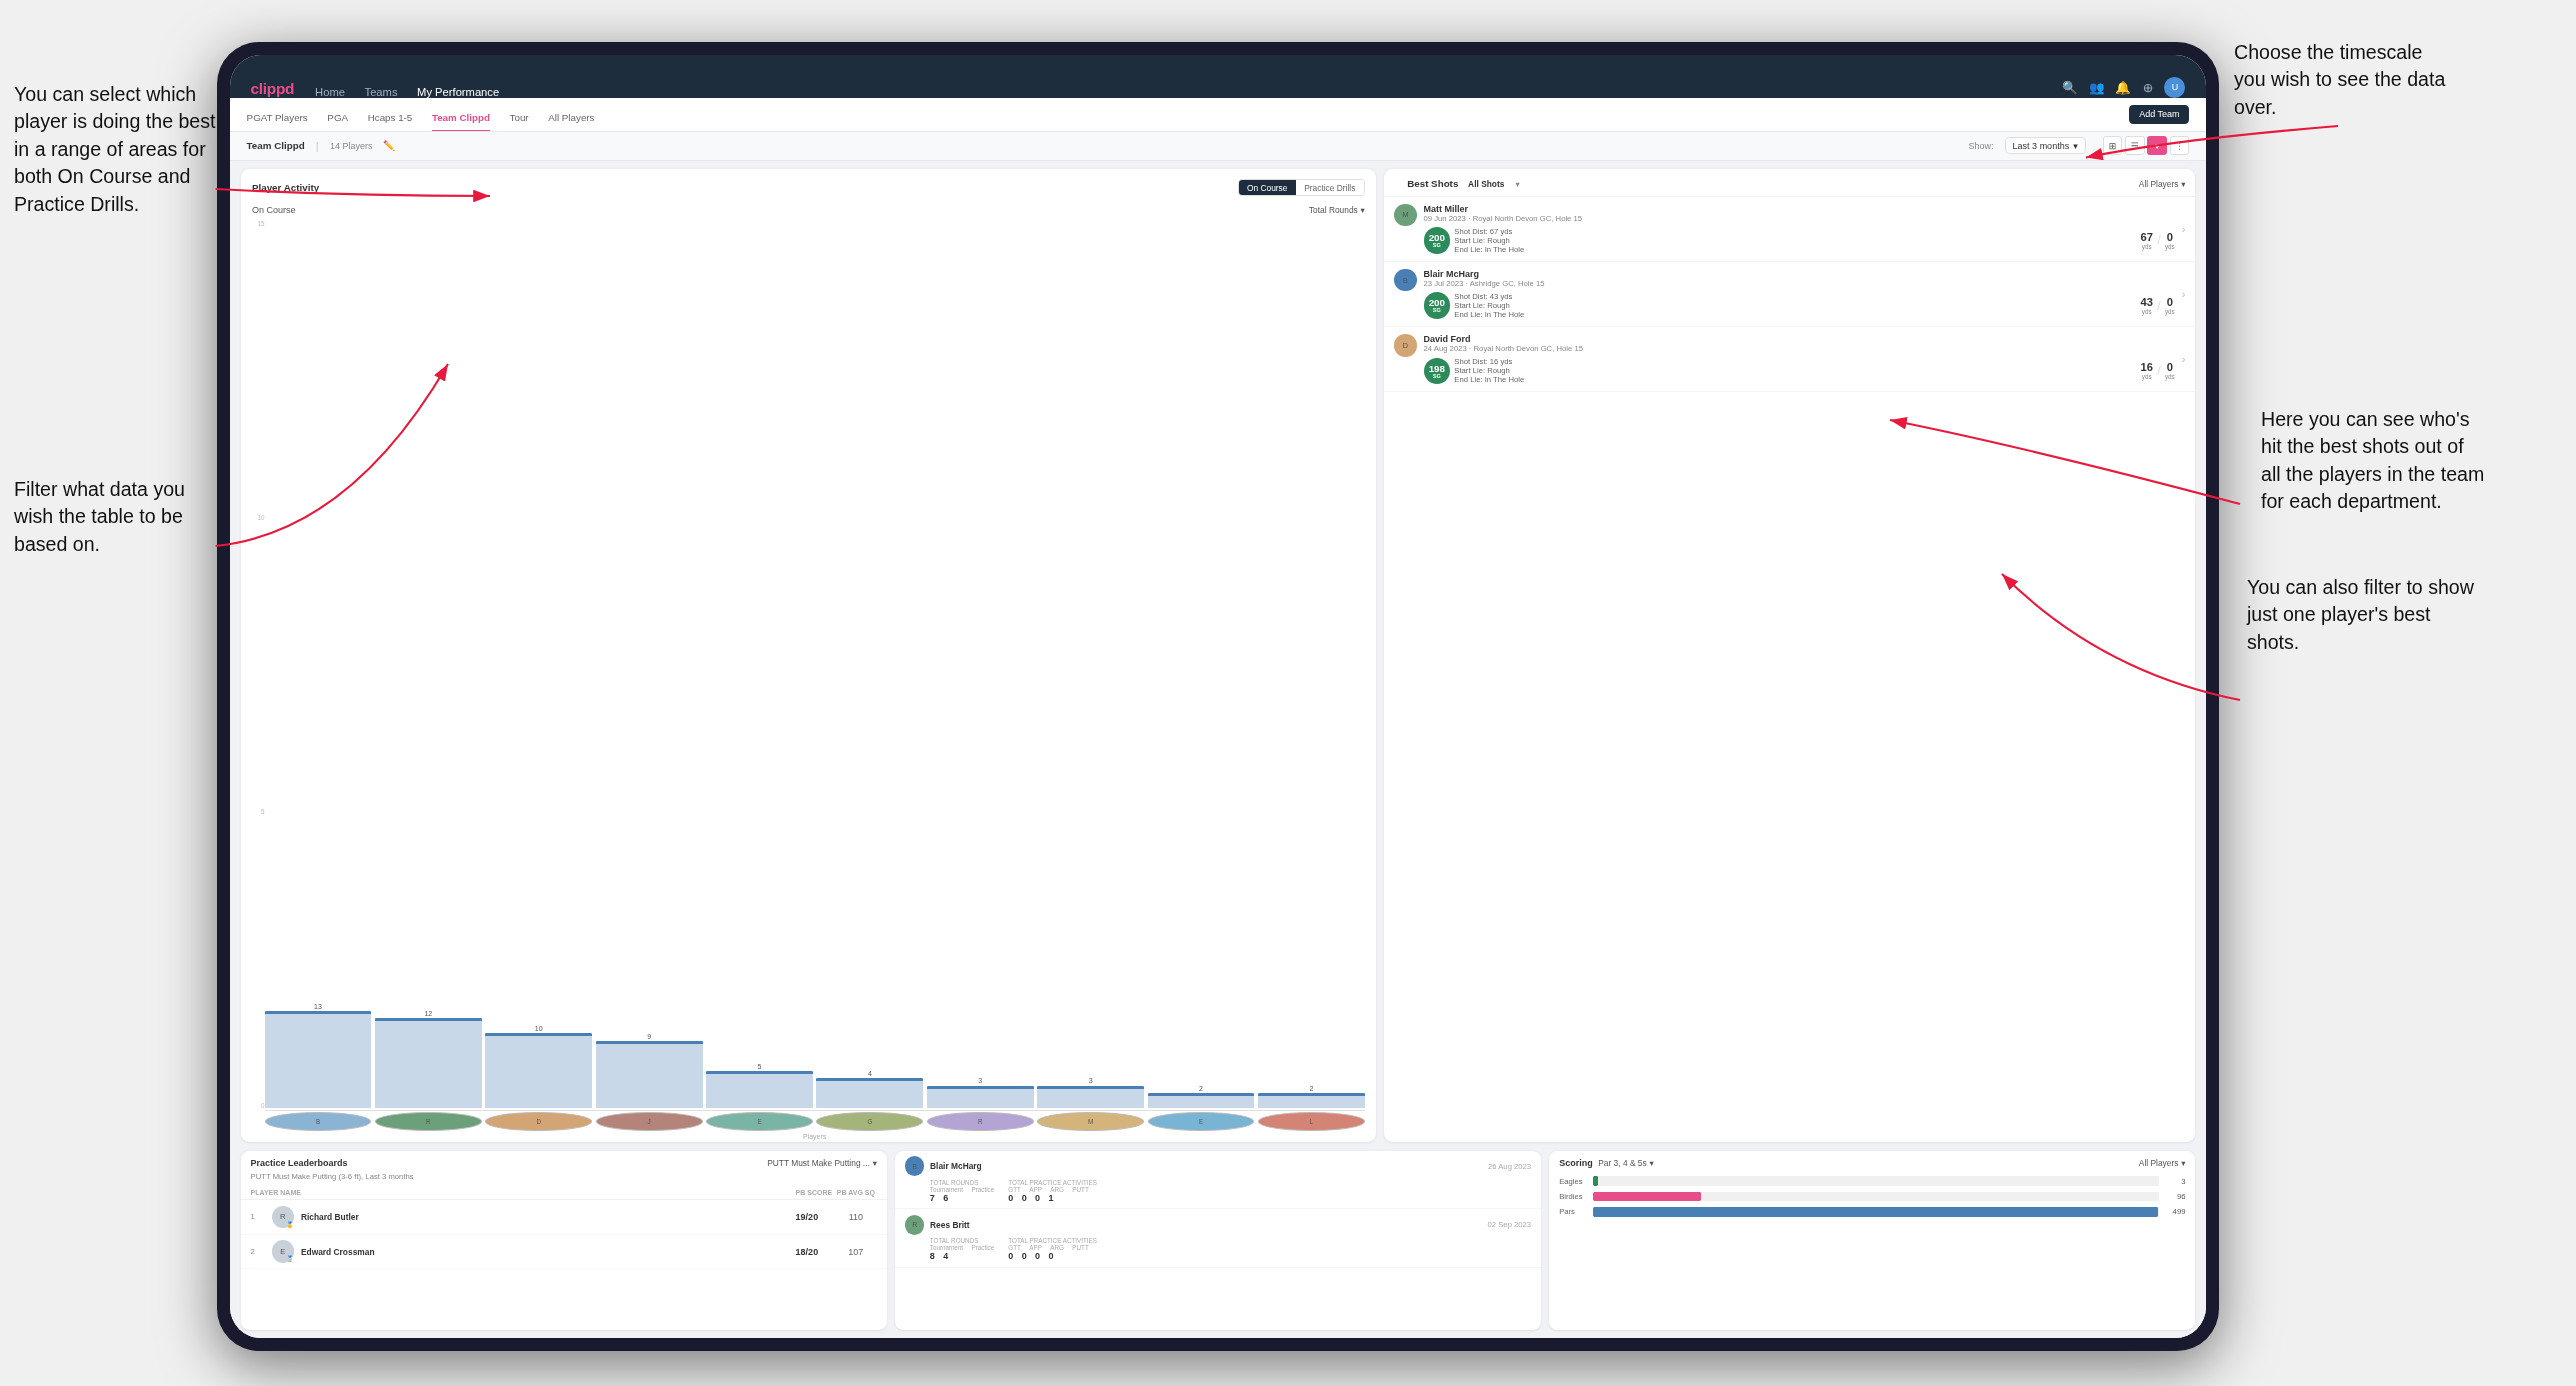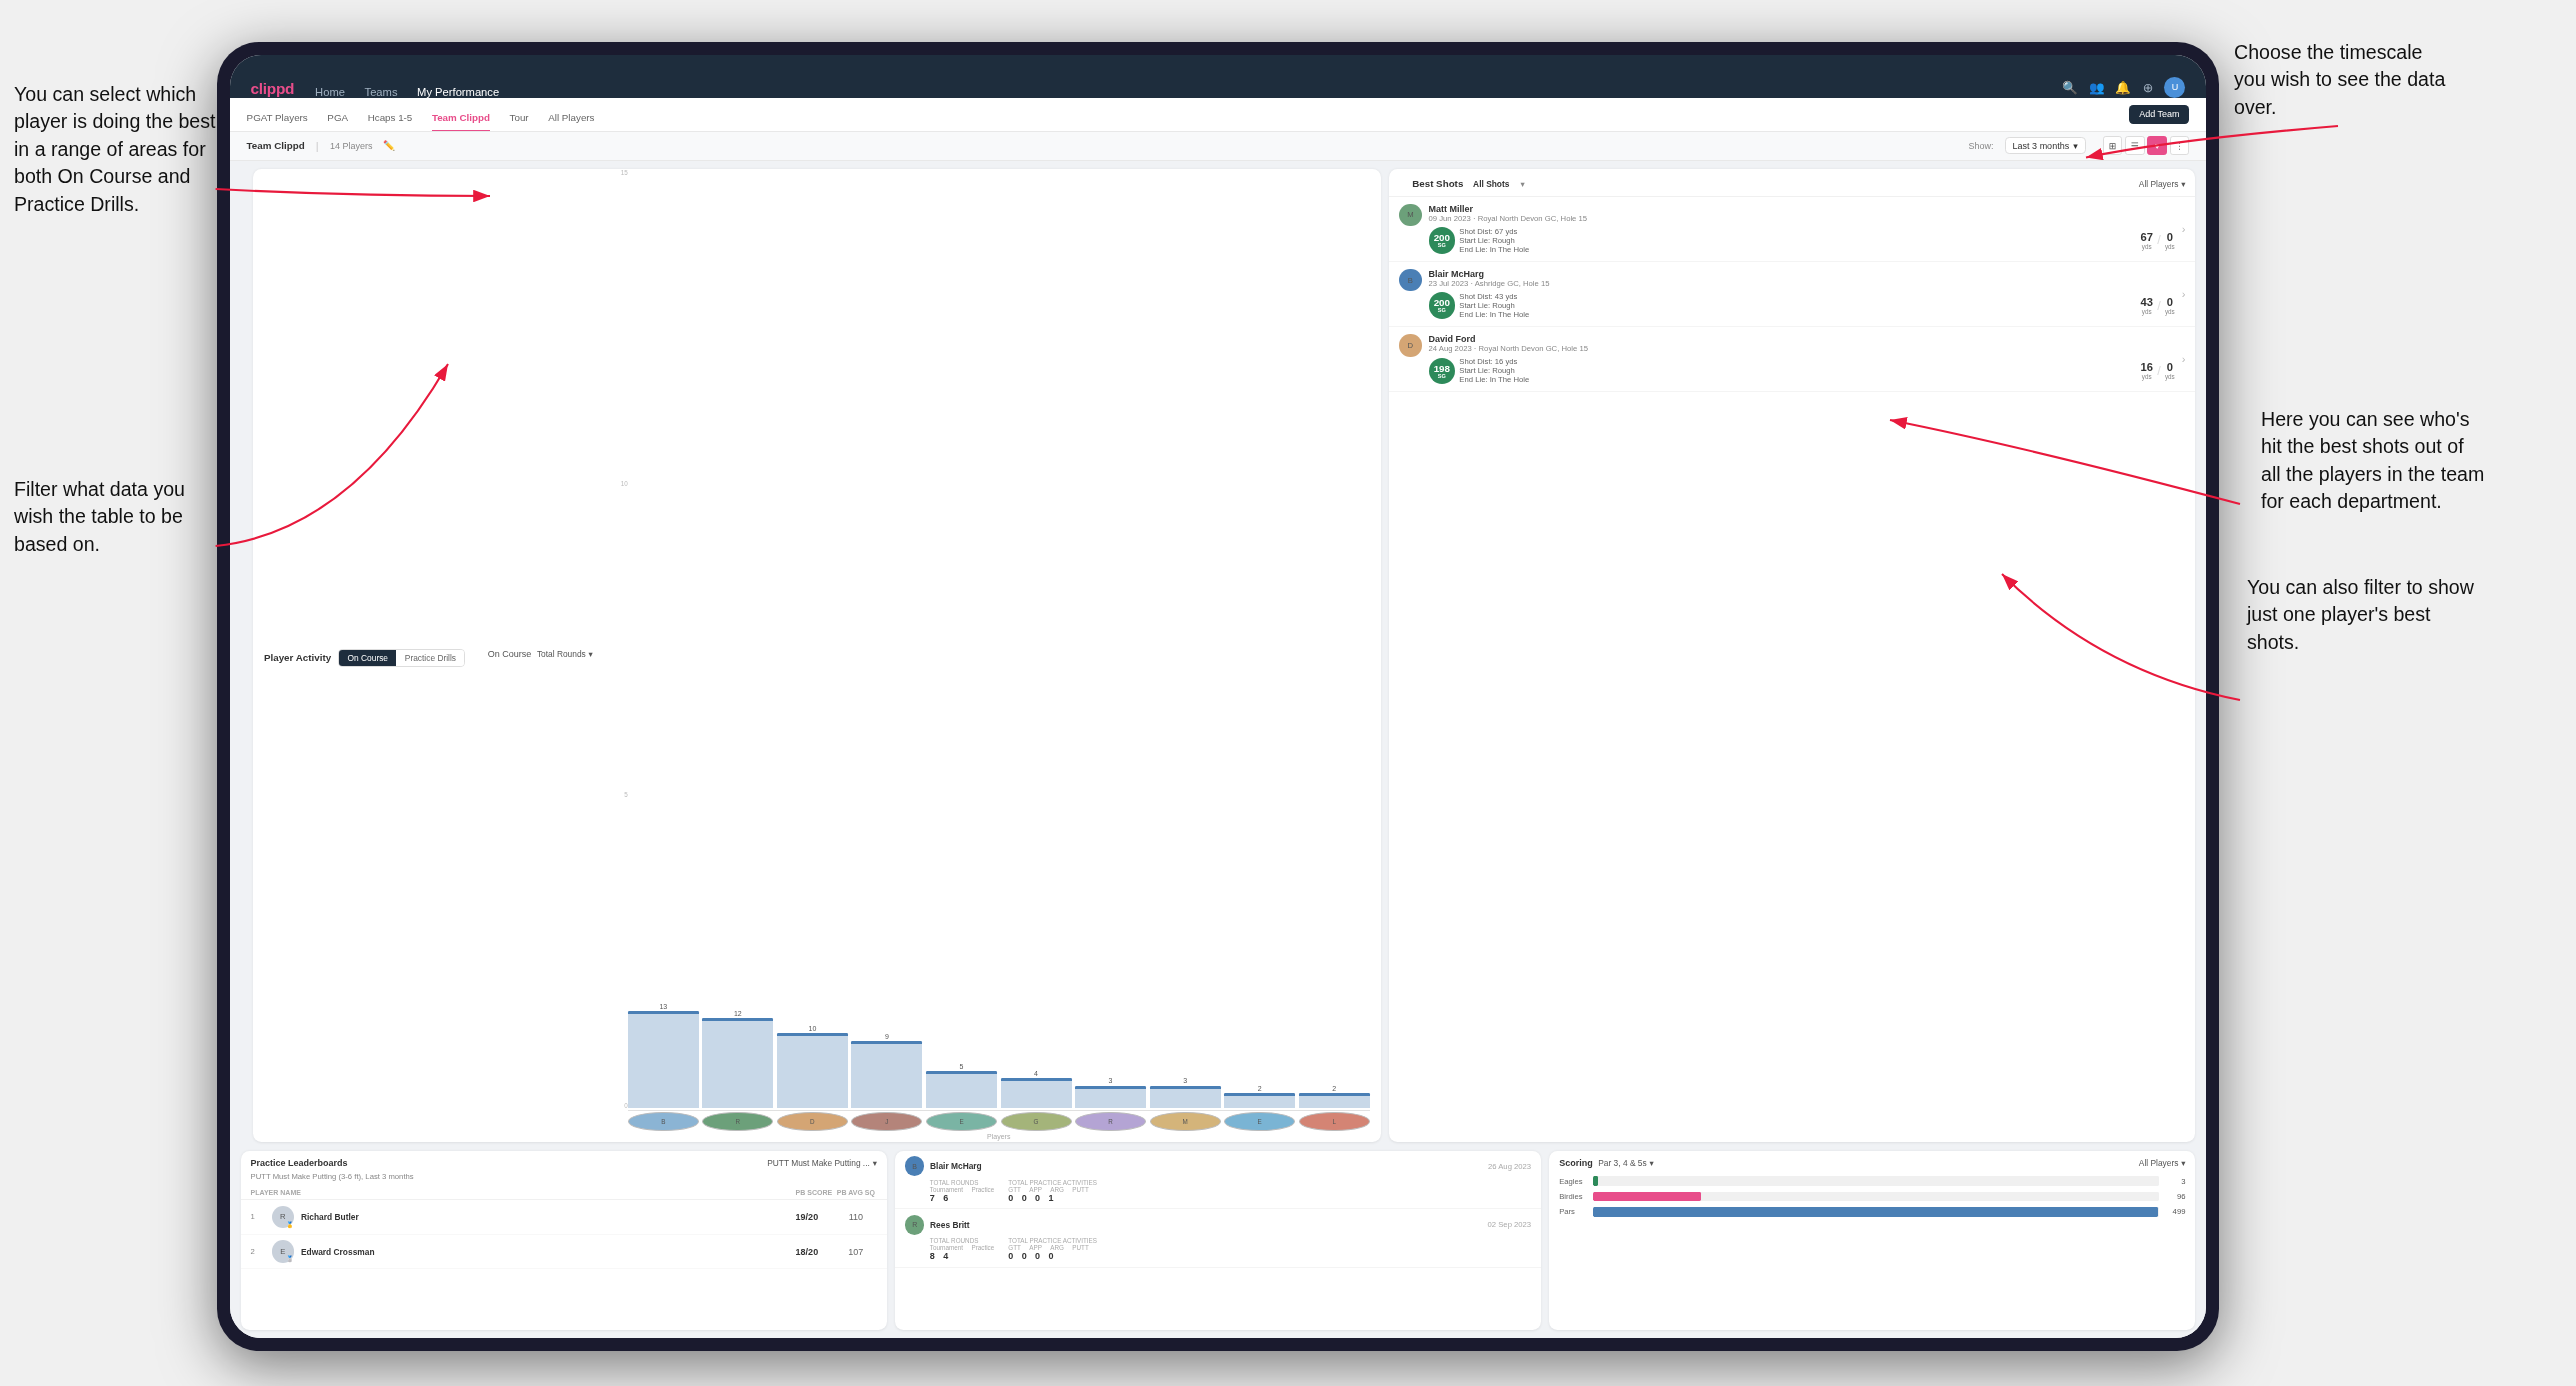--- a/index.html
+++ b/index.html
@@ -241,22 +241,21 @@
     
     .card {
       background: #fff;
       border-radius: 8.4px;
       overflow: hidden;
       box-shadow: 0 0.7px 2.8px rgba(0,0,0,0.08);
     }
     .player-activity-card {
       flex: 1.4;
       display: flex;
-      flex-direction: row;
-      margin-left: 12px;
+      flex-direction: column;
     }
     .card-header {
       display: flex;
       align-items: center;
       padding: 9.8px 11.2px 5.6px;
       gap: 7px;
     }
     .card-title {
       font-size: 9.8px;
       font-weight: 600;

